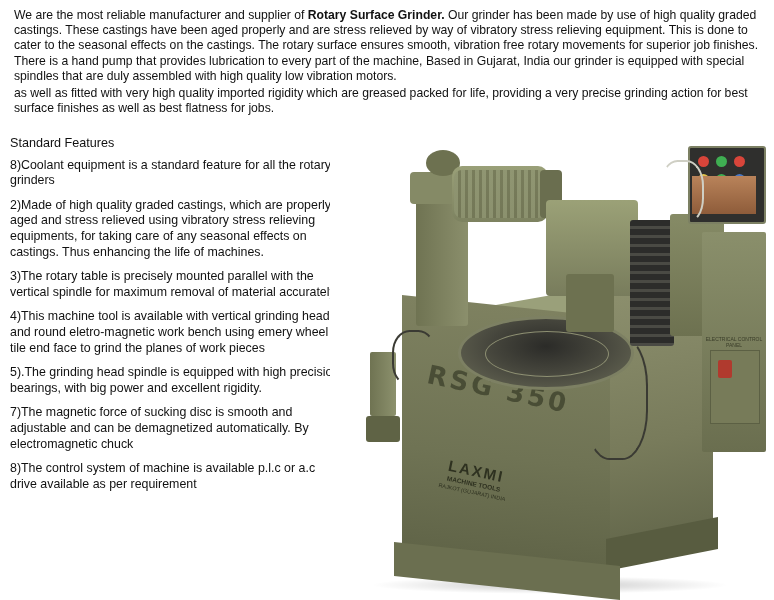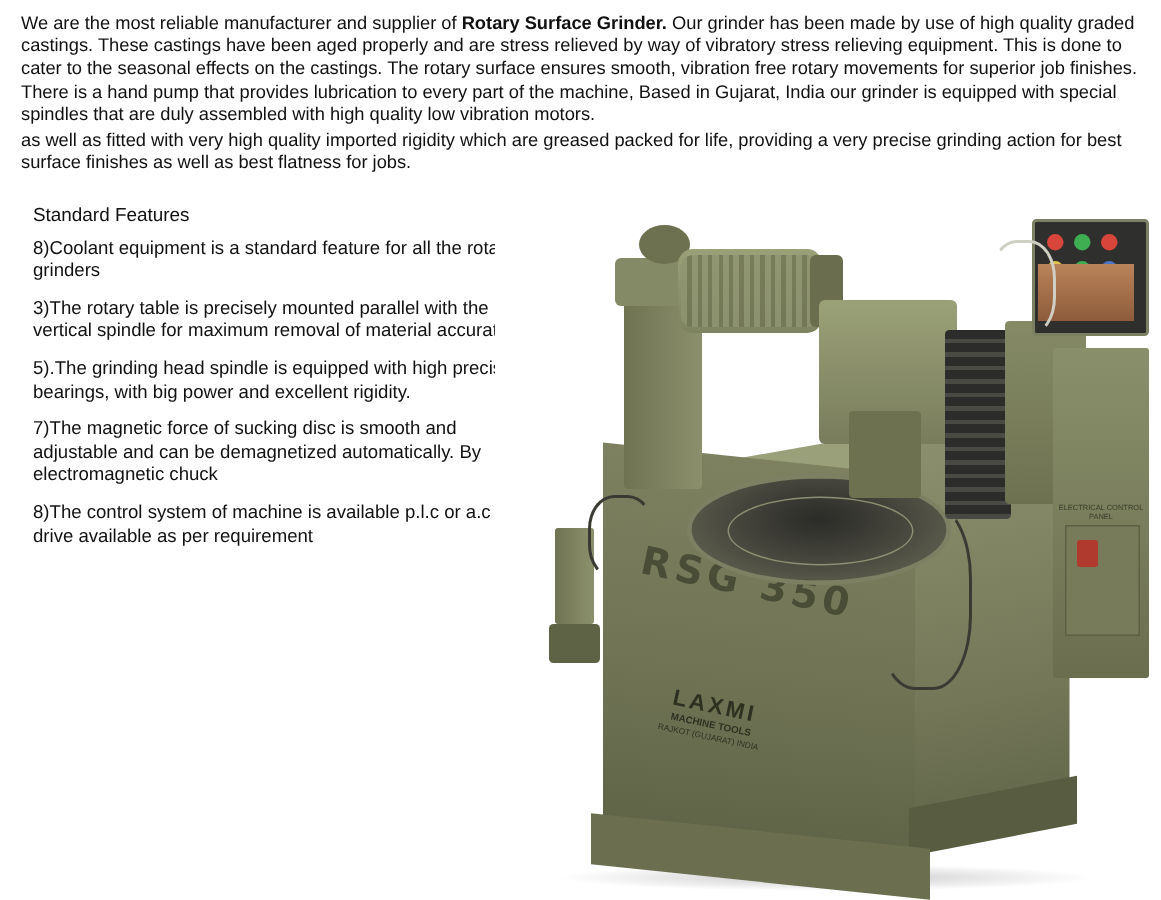--- a/index.html
+++ b/index.html
@@ -39,21 +39,21 @@
   .intro .para2 {
     margin-top: 2px;
   }
   .intro b {
     font-weight: bold;
   }
 
   
   .features {
     position: absolute;
-    left: 16px;
+    left: 4px;
     top: 132px;
     width: 345px;
     padding: 4px 6px 8px 6px;
     box-sizing: border-box;
     font-size: 12.4px;
     line-height: 15.6px;
     color: #111;
   }
   .features-title {
     font-size: 12.6px;
@@ -373,21 +373,23 @@
 <div class="page">
 
   <div class="intro">
     <p><span>We are the most reliable manufacturer and supplier of </span><b>Rotary Surface Grinder.</b><span> Our grinder has been made by use of high quality graded castings. These castings have been aged properly and are stress relieved by way of vibratory stress relieving equipment. This is done to cater to the seasonal effects on the castings. The rotary surface ensures smooth, vibration free rotary movements for superior job finishes. There is a hand pump that provides lubrication to every part of the machine, Based in Gujarat, India our grinder is equipped with special spindles that are duly assembled with high quality low vibration motors.</span></p>
     <p class="para2">as well as fitted with very high quality imported rigidity which are greased packed for life, providing a very precise grinding action for best surface finishes as well as best flatness for jobs.</p>
   </div>
 
   <div class="features">
     <div class="features-title">Standard Features</div>
     <div class="feature-item">8)Coolant equipment is a standard feature for all the rotary grinders</div>
+    <div class="feature-item">2)Made of high quality graded castings, which are properly aged and stress relieved using vibratory stress relieving equipments, for taking care of any seasonal effects on castings. Thus enhancing the life of machines.</div>
     <div class="feature-item">3)The rotary table is precisely mounted parallel with the vertical spindle for maximum removal of material accurately.</div>
+    <div class="feature-item">4)This machine tool is available with vertical grinding head and round eletro-magnetic work bench using emery wheel tile end face to grind the planes of work pieces</div>
     <div class="feature-item">5).The grinding head spindle is equipped with high precision bearings, with big power and excellent rigidity.</div>
     <div class="feature-item">7)The magnetic force of sucking disc is smooth and adjustable and can be demagnetized automatically. By electromagnetic chuck</div>
     <div class="feature-item">8)The control system of machine is available p.l.c or a.c drive available as per requirement</div>
   </div>
 
   <div class="photo">
     <div class="photo-inner">
 
       <div class="shadow"></div>
 

